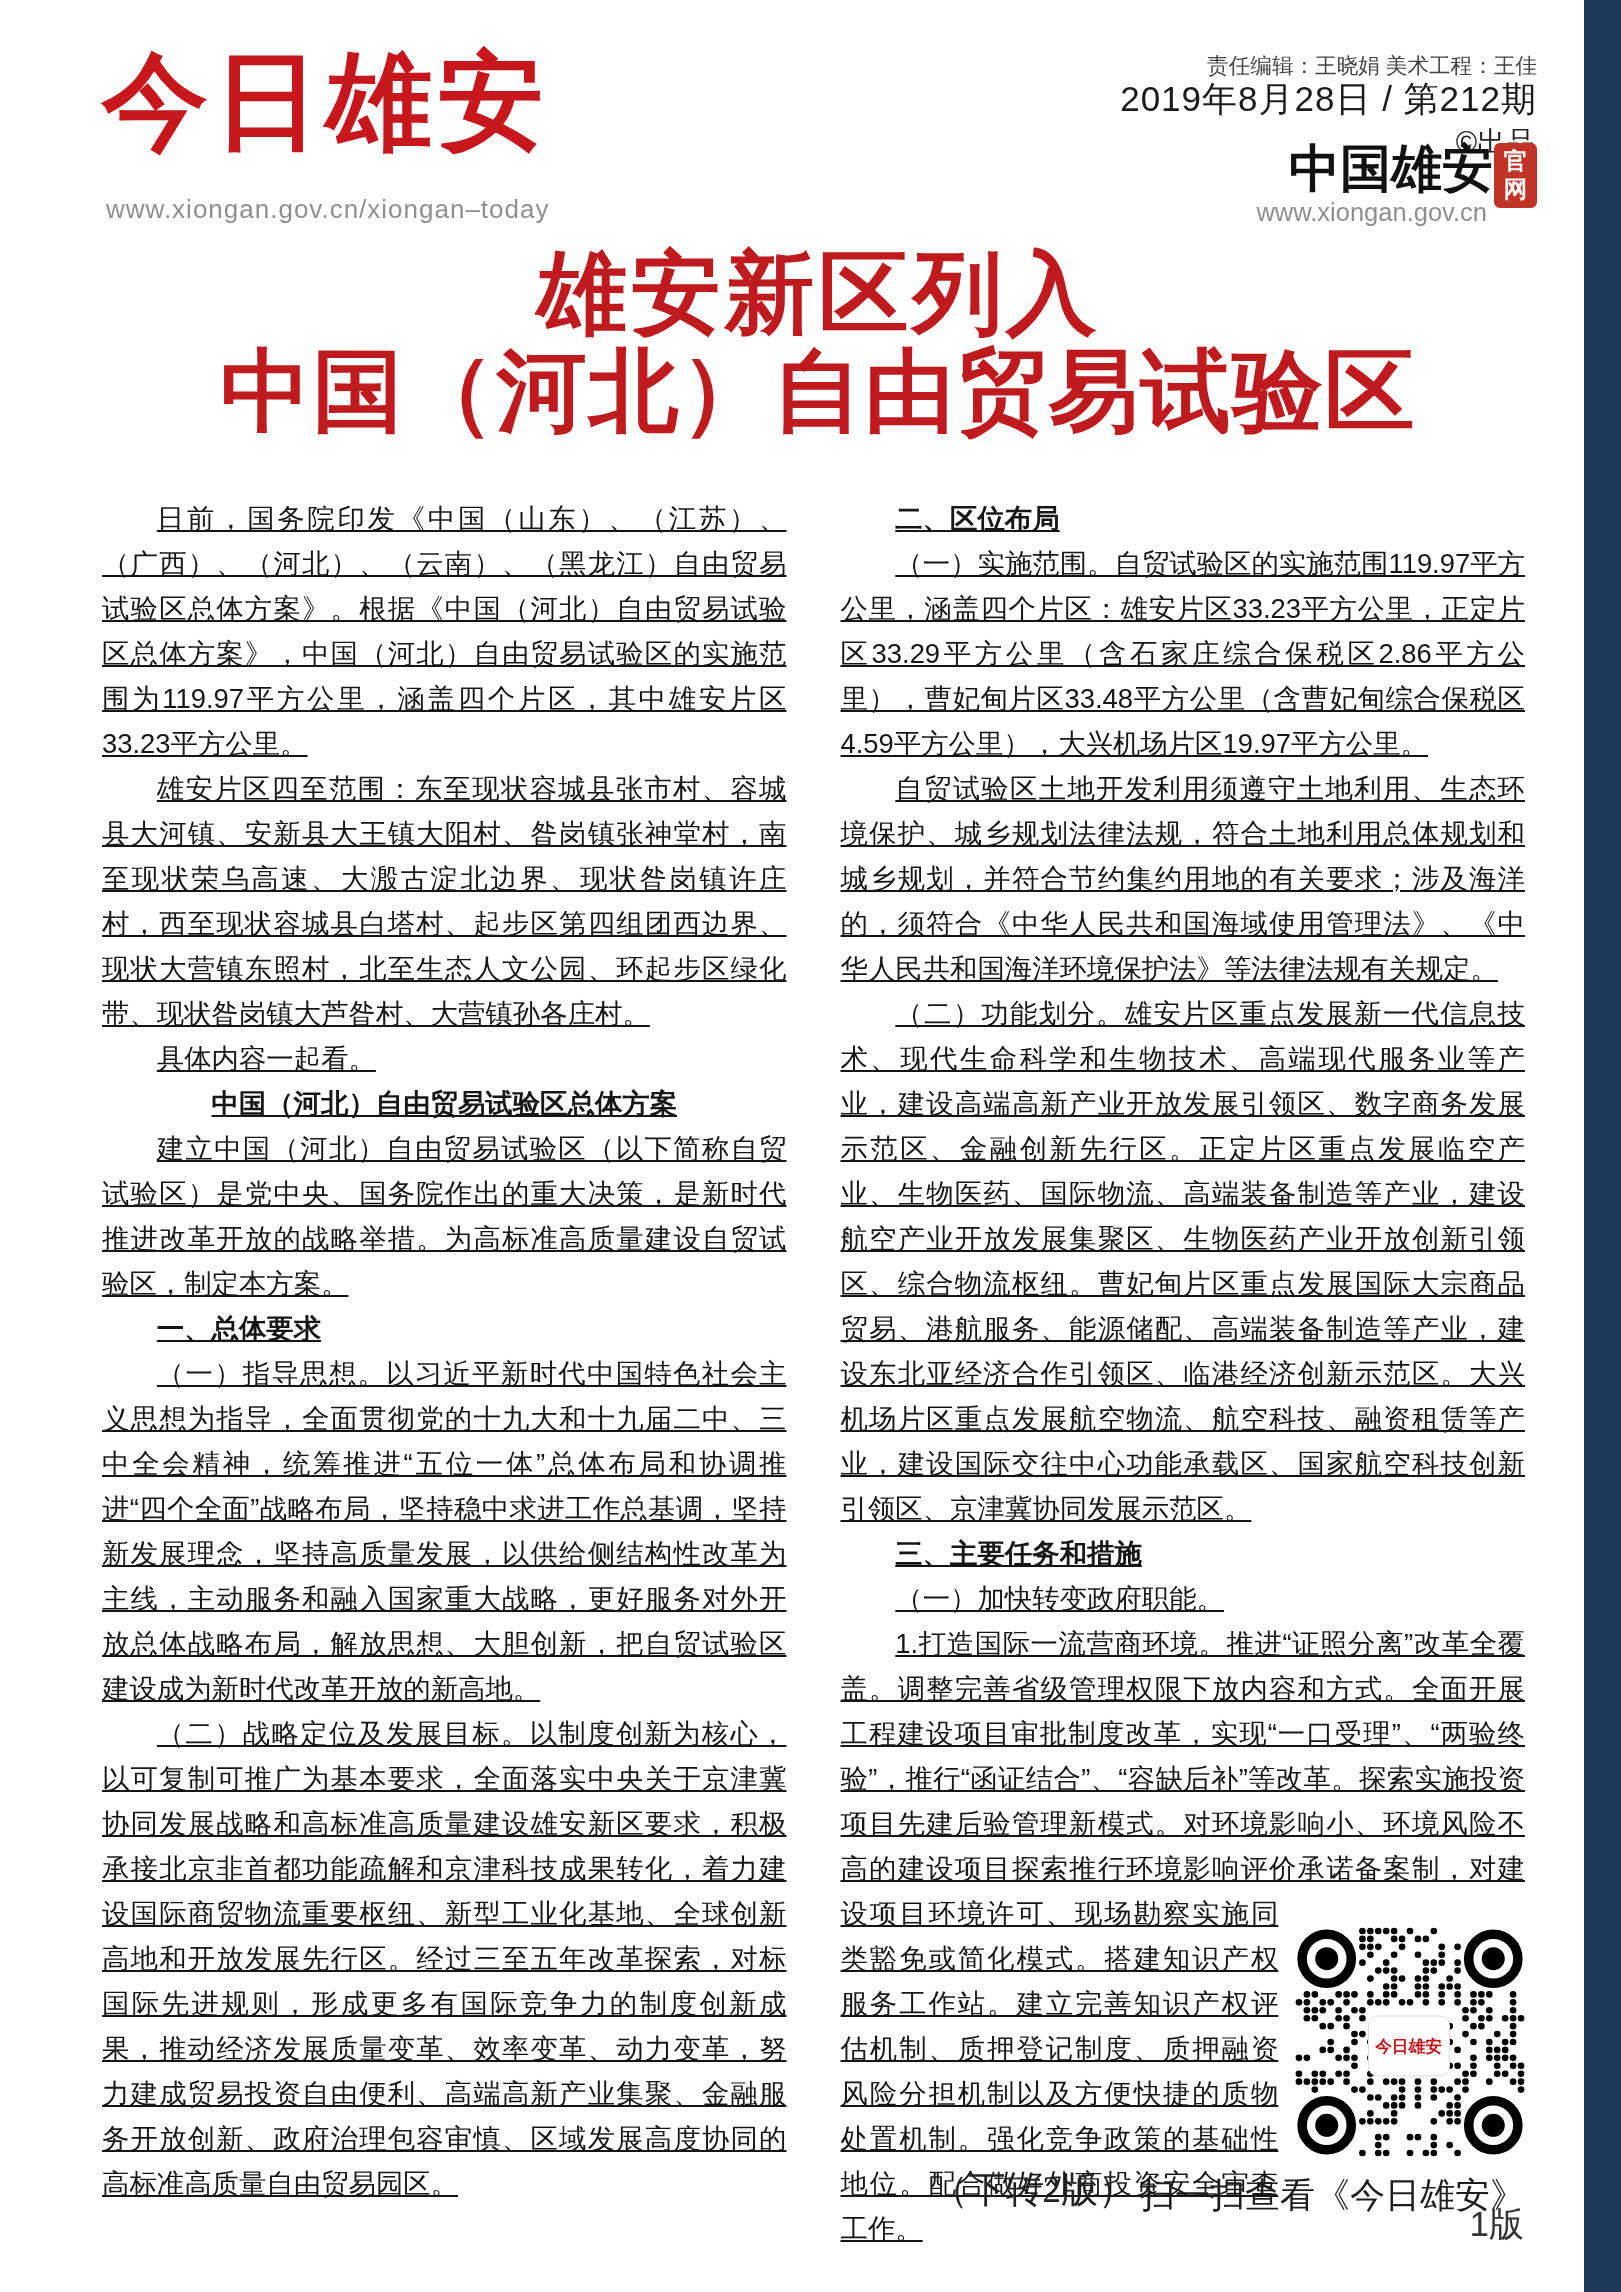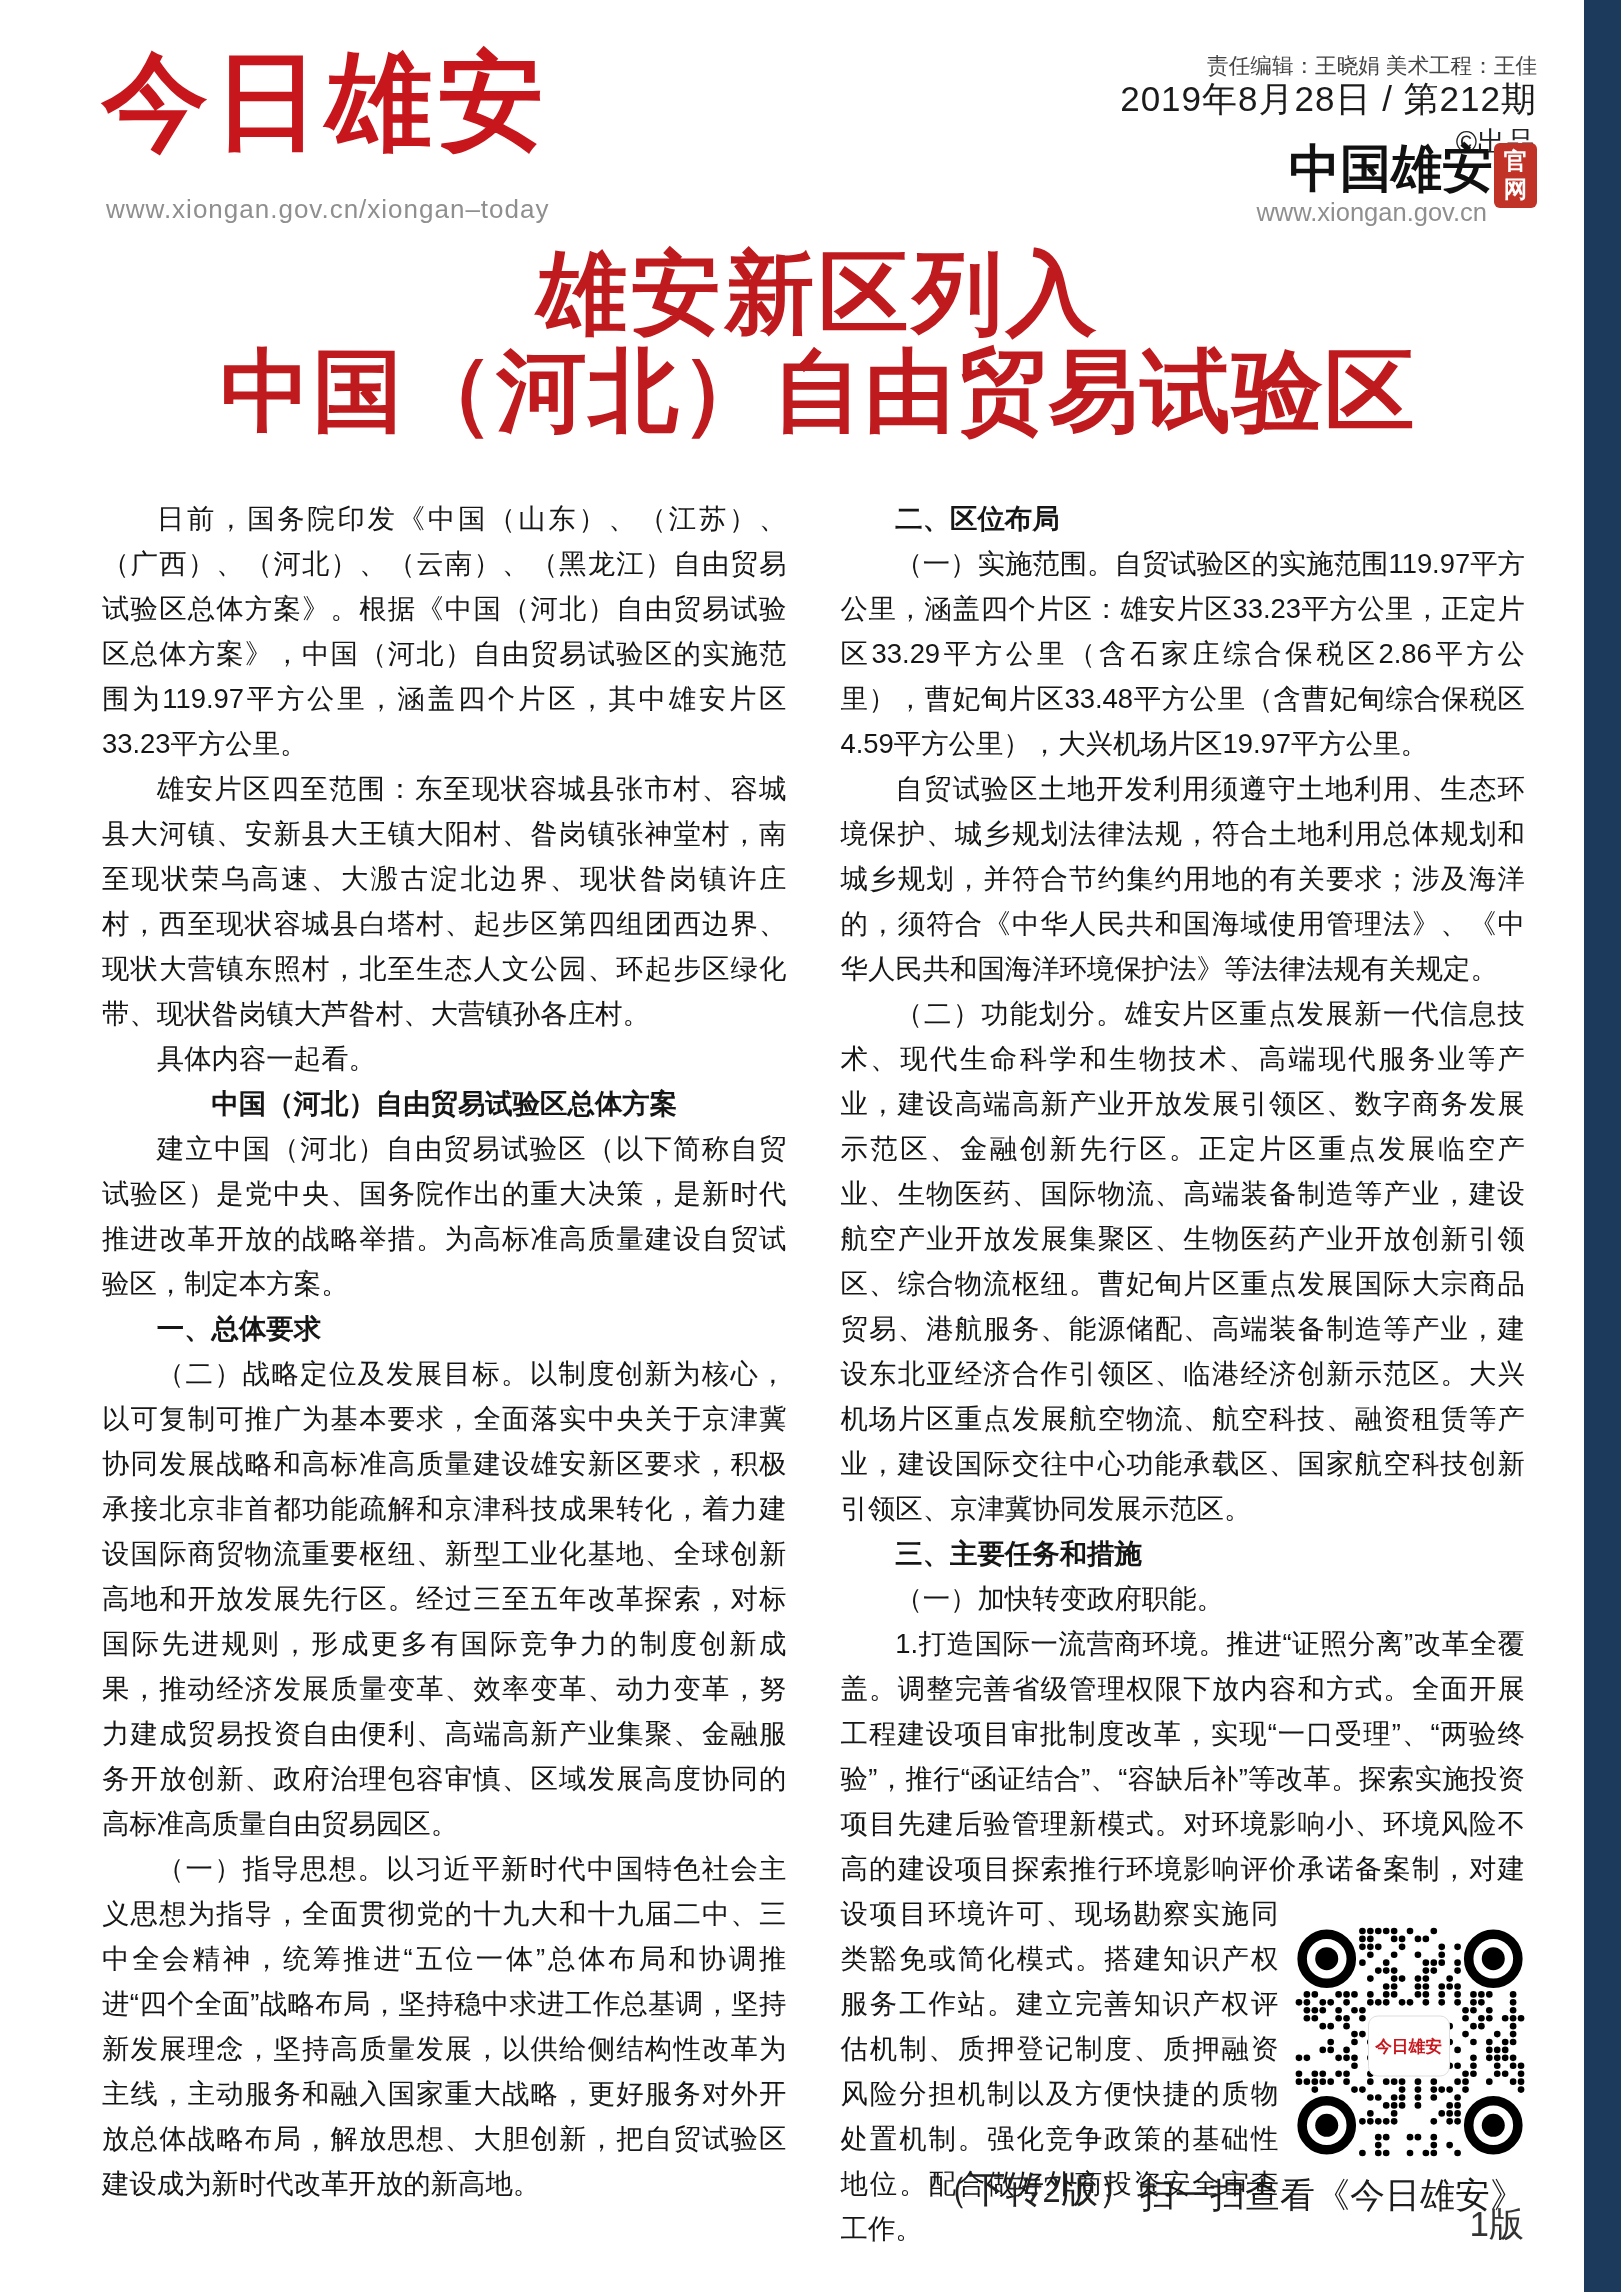--- a/index.html
+++ b/index.html
@@ -21,21 +21,21 @@
         font-size:23.5px;line-height:1.15;font-weight:700;}
   .publisher-url{position:absolute;right:134px;top:198px;font-size:25.5px;color:#8f8f8f;}
 
   
   .headline{position:absolute;left:102px;top:245px;width:1433px;text-align:center;color:#bf1b1f;
             font-family:"Liberation Serif","DejaVu Serif",serif;font-weight:900;}
   .headline .l1{font-size:90px;line-height:98px;letter-spacing:3.9px;}
   .headline .l2{font-size:90px;line-height:98px;letter-spacing:2px;}
 
   
-  .body-wrap{position:absolute;left:102px;top:496px;width:1423px;display:flex;gap:54px;}
+  .body-wrap{position:absolute;left:102px;top:496px;width:1423px;display:flex;gap:54px;text-decoration:underline;}
   .col{width:692px;min-height:1725px;position:relative;font-size:27.4px;line-height:45px;text-align:justify;color:#161616;}
   .col p{margin:0;text-indent:2em;}
   .col .doc-title{font-weight:700;text-align:center;text-indent:0;}
   .col .sec-head{font-weight:700;text-indent:2em;text-align:left;}
 
   
   .qr-pusher{float:right;width:0;height:1431px;}
   .qr-float{float:right;clear:right;width:233px;height:237px;margin:0 0 5.9px 13.7px;position:relative;}
   .qr-box{width:230px;height:230px;margin-left:auto;}
   .qr-center{position:absolute;left:50%;top:50%;transform:translate(-50%,-50%);
@@ -75,22 +75,22 @@
 
   <div class="body-wrap">
 
     <div class="col">
       <p>日前，国务院印发《中国（山东）、（江苏）、（广西）、（河北）、（云南）、（黑龙江）自由贸易试验区总体方案》。根据《中国（河北）自由贸易试验区总体方案》，中国（河北）自由贸易试验区的实施范围为119.97平方公里，涵盖四个片区，其中雄安片区33.23平方公里。</p>
       <p>雄安片区四至范围：东至现状容城县张市村、容城县大河镇、安新县大王镇大阳村、昝岗镇张神堂村，南至现状荣乌高速、大溵古淀北边界、现状昝岗镇许庄村，西至现状容城县白塔村、起步区第四组团西边界、现状大营镇东照村，北至生态人文公园、环起步区绿化带、现状昝岗镇大芦昝村、大营镇孙各庄村。</p>
       <p>具体内容一起看。</p>
       <p class="doc-title">中国（河北）自由贸易试验区总体方案</p>
       <p>建立中国（河北）自由贸易试验区（以下简称自贸试验区）是党中央、国务院作出的重大决策，是新时代推进改革开放的战略举措。为高标准高质量建设自贸试验区，制定本方案。</p>
       <p class="sec-head">一、总体要求</p>
+      <p>（一）指导思想。以习近平新时代中国特色社会主义思想为指导，全面贯彻党的十九大和十九届二中、三中全会精神，统筹推进“五位一体”总体布局和协调推进“四个全面”战略布局，坚持稳中求进工作总基调，坚持新发展理念，坚持高质量发展，以供给侧结构性改革为主线，主动服务和融入国家重大战略，更好服务对外开放总体战略布局，解放思想、大胆创新，把自贸试验区建设成为新时代改革开放的新高地。</p>
       <p>（二）战略定位及发展目标。以制度创新为核心，以可复制可推广为基本要求，全面落实中央关于京津冀协同发展战略和高标准高质量建设雄安新区要求，积极承接北京非首都功能疏解和京津科技成果转化，着力建设国际商贸物流重要枢纽、新型工业化基地、全球创新高地和开放发展先行区。经过三至五年改革探索，对标国际先进规则，形成更多有国际竞争力的制度创新成果，推动经济发展质量变革、效率变革、动力变革，努力建成贸易投资自由便利、高端高新产业集聚、金融服务开放创新、政府治理包容审慎、区域发展高度协同的高标准高质量自由贸易园区。</p>
-      <p>（一）指导思想。以习近平新时代中国特色社会主义思想为指导，全面贯彻党的十九大和十九届二中、三中全会精神，统筹推进“五位一体”总体布局和协调推进“四个全面”战略布局，坚持稳中求进工作总基调，坚持新发展理念，坚持高质量发展，以供给侧结构性改革为主线，主动服务和融入国家重大战略，更好服务对外开放总体战略布局，解放思想、大胆创新，把自贸试验区建设成为新时代改革开放的新高地。</p>
     </div>
 
     <div class="col">
       <div class="qr-pusher"></div>
       <div class="qr-float">
         <div class="qr-box"><svg width="230" height="230" viewBox="0 0 235 235">
               <circle cx="4.051724137931035" cy="76.98275862068967" r="3.403448275862069"></circle>
               <circle cx="4.051724137931035" cy="133.70689655172416" r="3.403448275862069"></circle>
               <circle cx="4.051724137931035" cy="149.91379310344828" r="3.403448275862069"></circle>
               <circle cx="4.051724137931035" cy="158.01724137931035" r="3.403448275862069"></circle>

